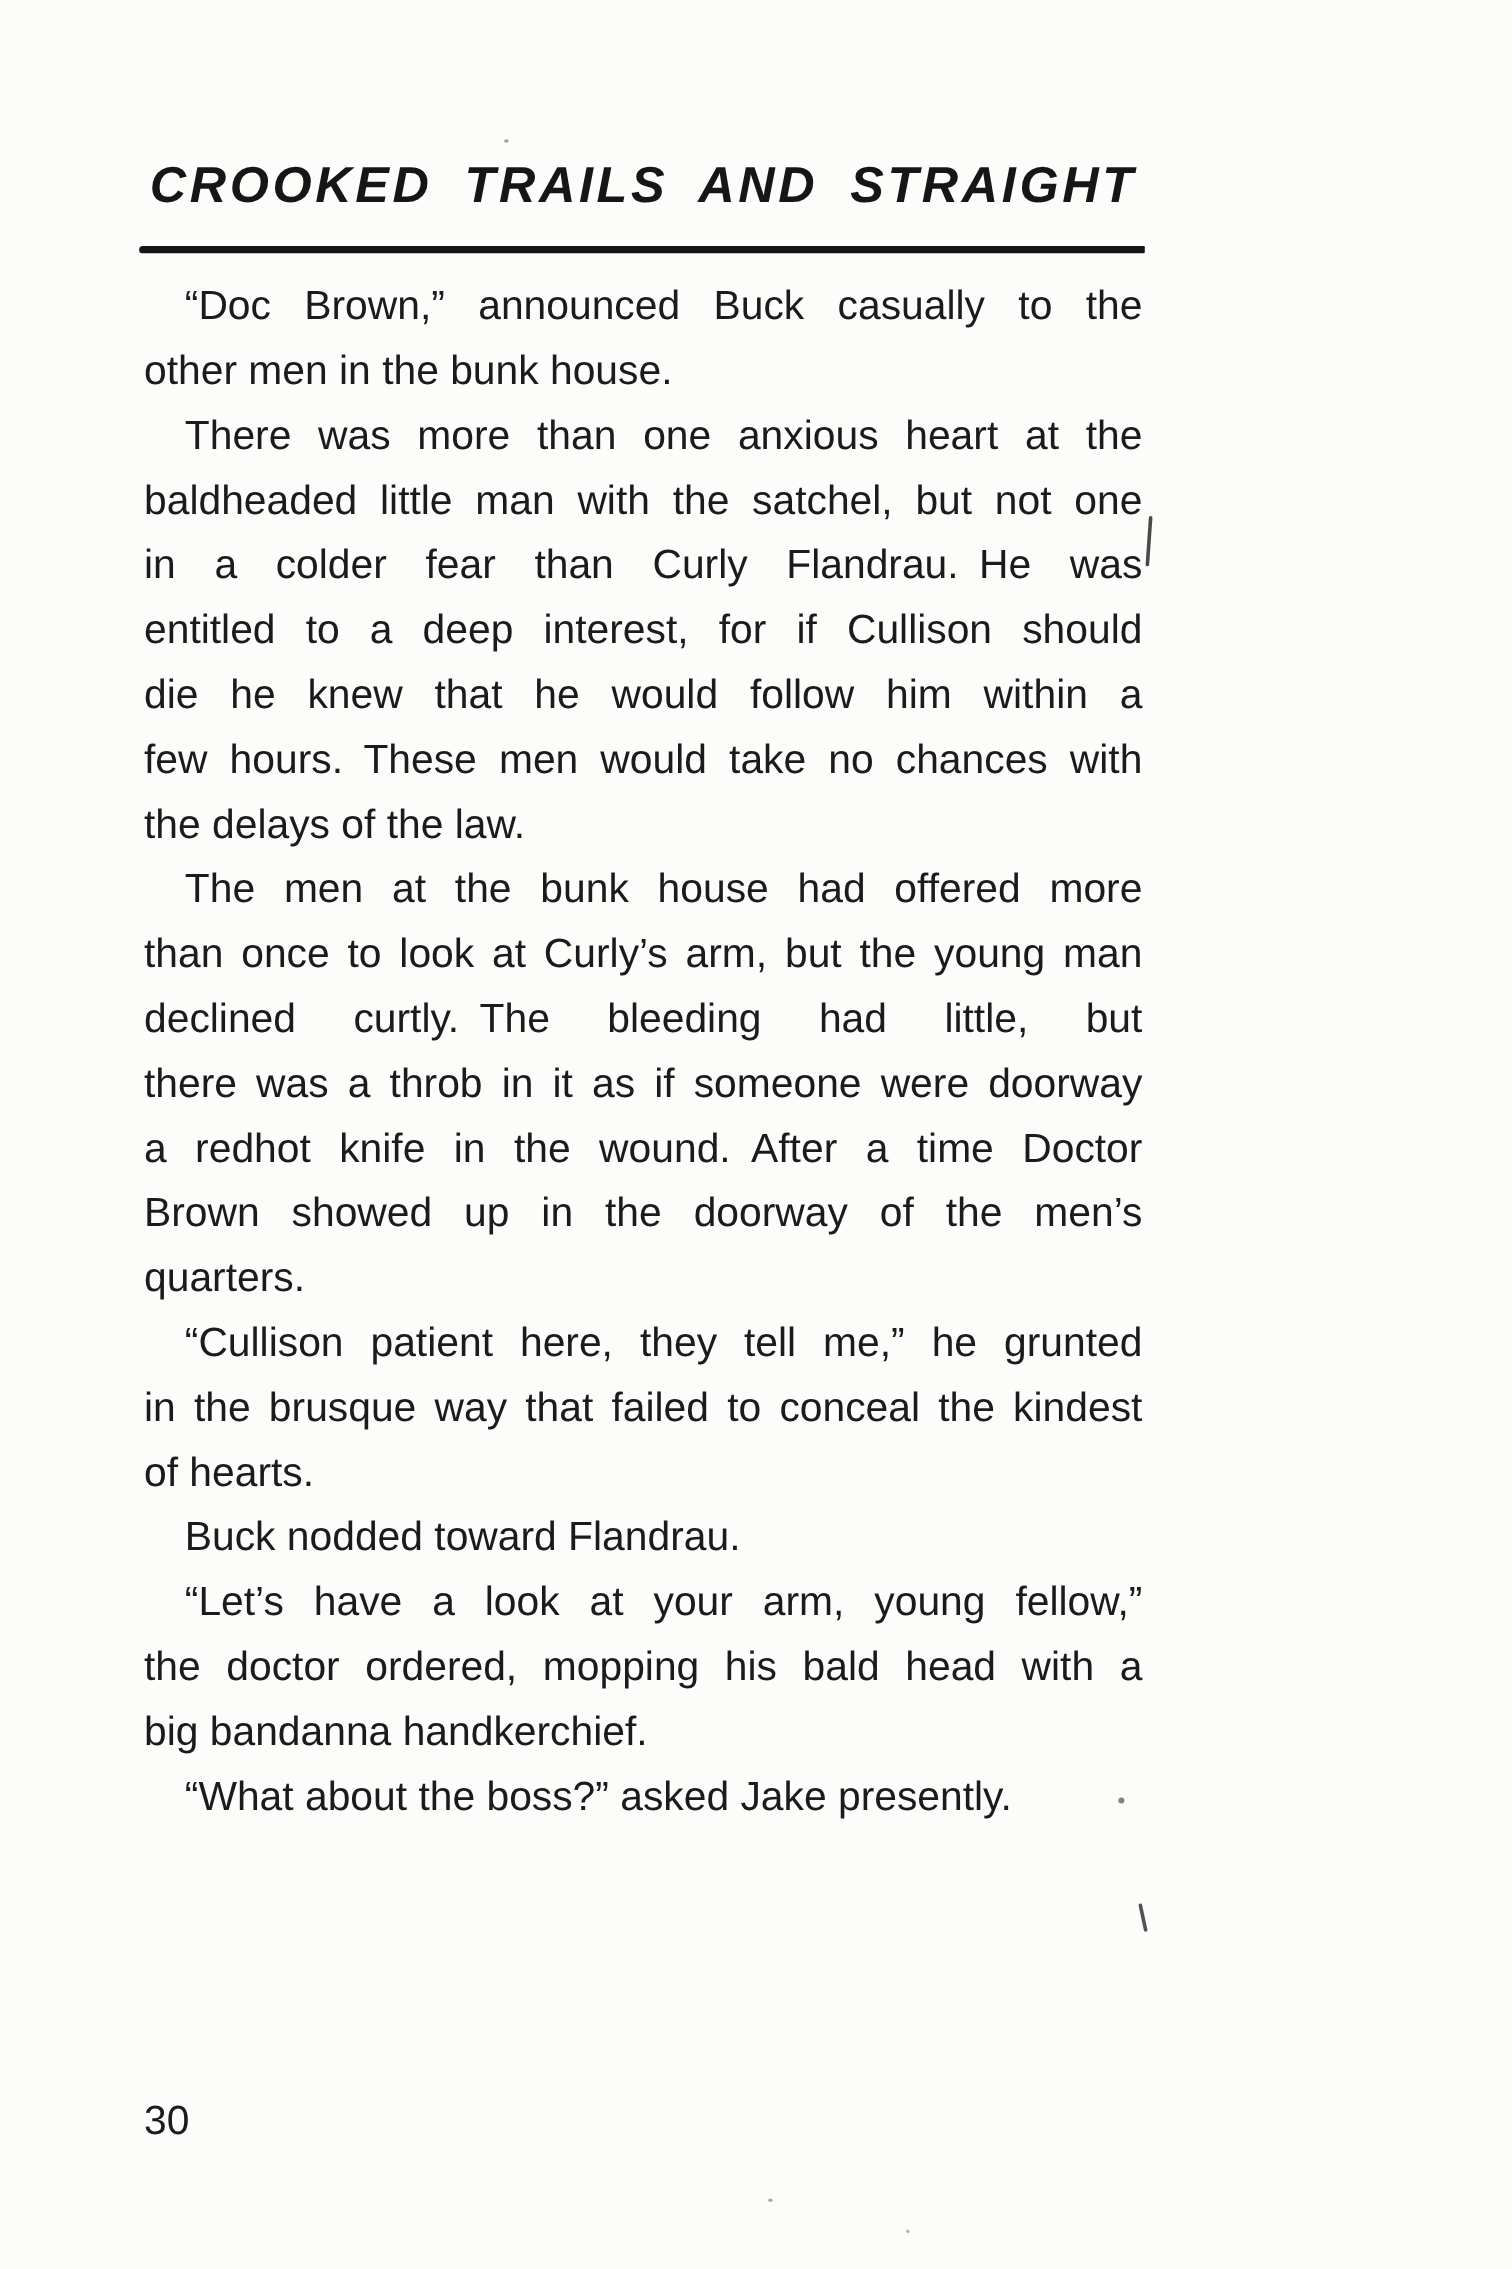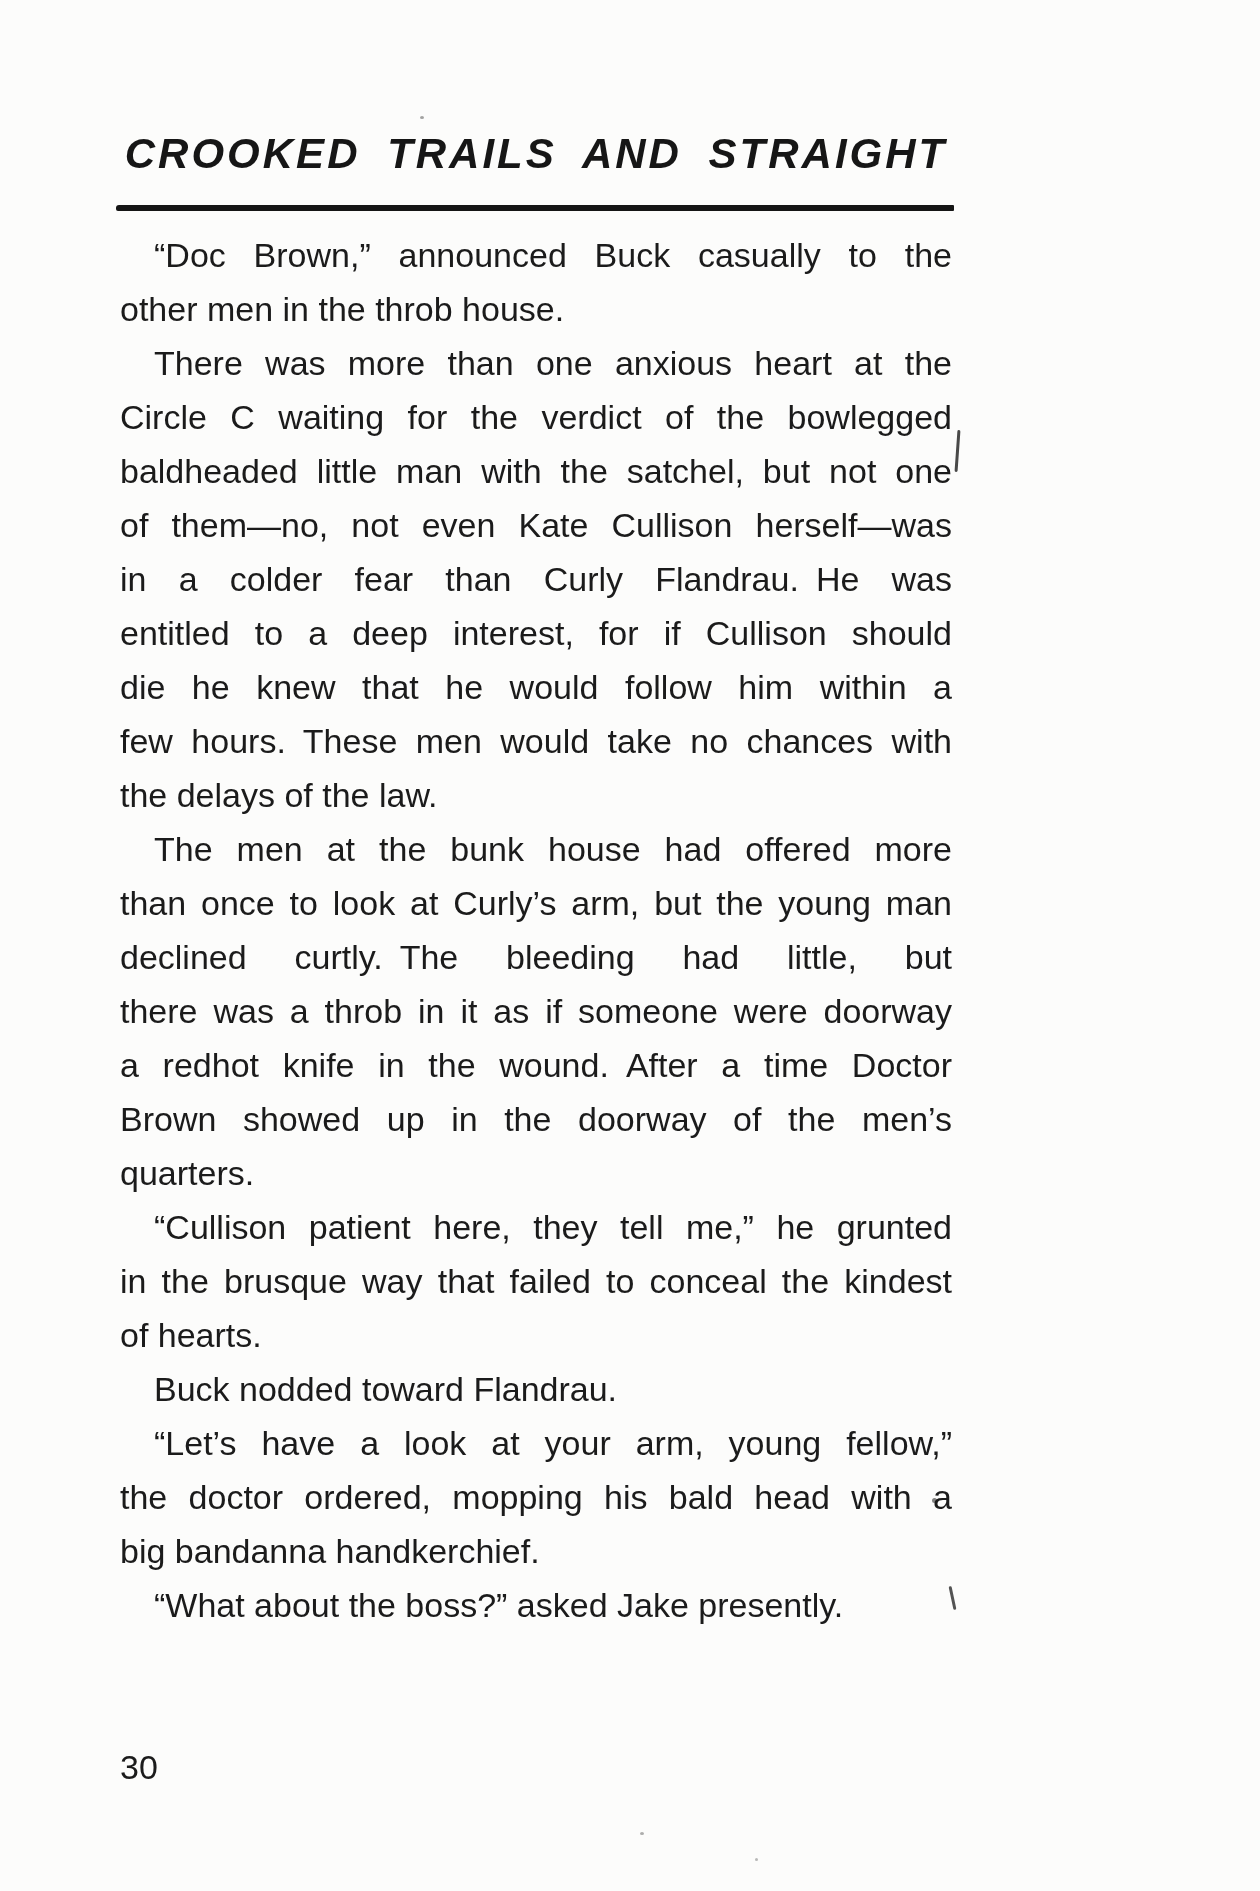--- a/index.html
+++ b/index.html
@@ -61,28 +61,26 @@
 <div class="page">
 
   <div class="running-head">CROOKED TRAILS AND STRAIGHT</div>
   <div class="rule"></div>
 
   <div class="body-text">
 
 
     <div class="para">
       <div class="ln j in">“Doc Brown,” announced Buck casually to the</div>
-      <div class="ln">other men in the throb house.</div>
+      <div class="ln">other men in the bunk house.</div>
     </div>
 
     <div class="para">
       <div class="ln j in">There was more than one anxious heart at the</div>
-      <div class="ln j">Circle C waiting for the verdict of the bowlegged</div>
       <div class="ln j">baldheaded little man with the satchel, but not one</div>
-      <div class="ln j">of them—no, not even Kate Cullison herself—was</div>
       <div class="ln j">in a colder fear than Curly Flandrau. He was</div>
       <div class="ln j">entitled to a deep interest, for if Cullison should</div>
       <div class="ln j">die he knew that he would follow him within a</div>
       <div class="ln j">few hours. These men would take no chances with</div>
       <div class="ln">the delays of the law.</div>
     </div>
 
     <div class="para">
       <div class="ln j in">The men at the bunk house had offered more</div>
       <div class="ln j">than once to look at Curly’s arm, but the young man</div>

